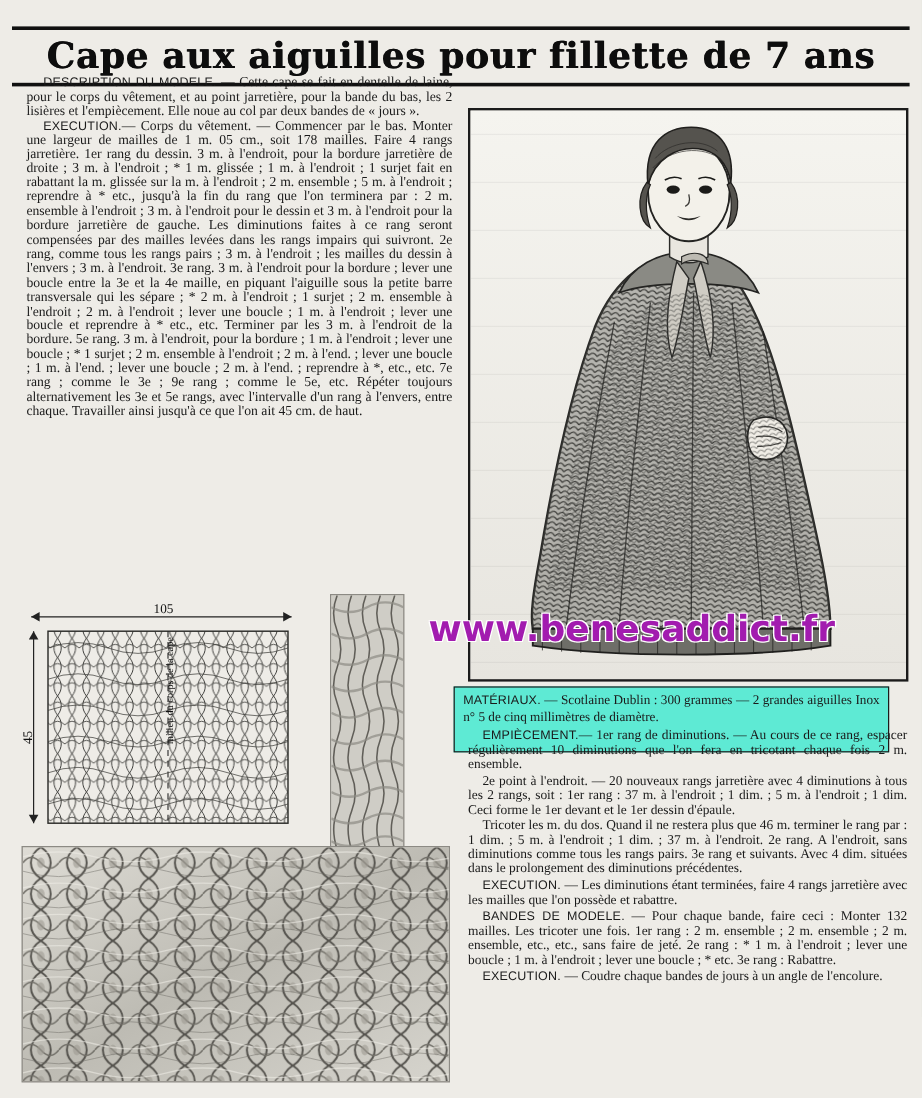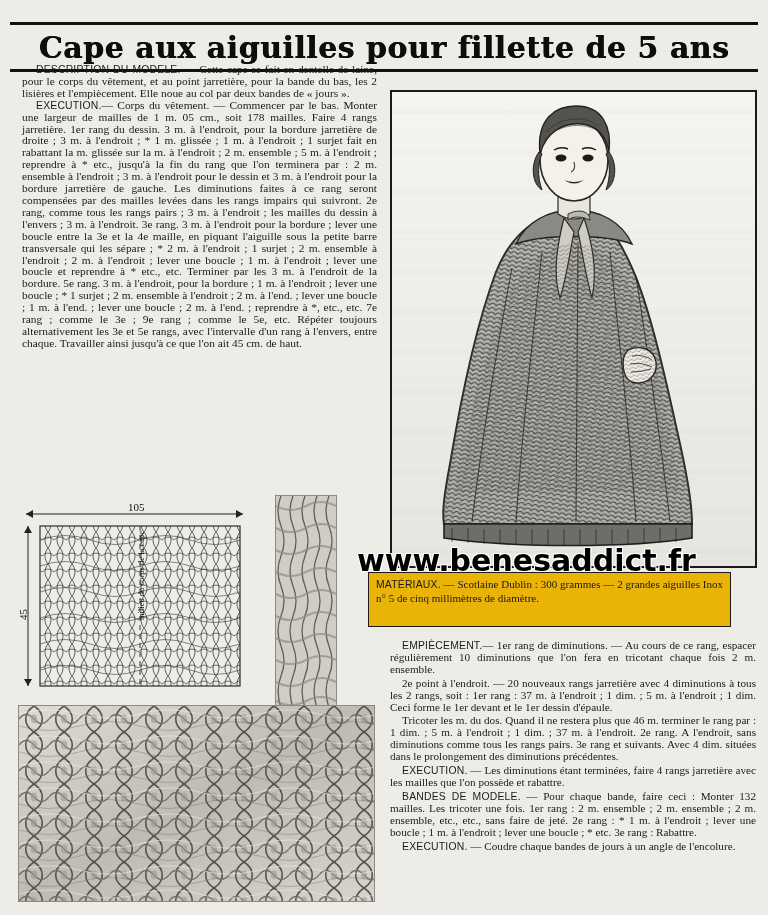--- a/index.html
+++ b/index.html
@@ -47,40 +47,39 @@
     position:absolute;left:390px;top:90px;width:363px;height:474px;
     border:2px solid #1b1b1b;
     background:#f2f1ec;
     overflow:hidden;
   }
   .illus-inner{position:absolute;inset:0;}
   .watermark{
     position:absolute;left:357px;top:507px;width:404px;height:42px;
     font-family:"DejaVu Sans", sans-serif;
     font-weight:bold;font-size:30px;
-    color:#000000;
+    color:#a21caf;
     letter-spacing:0px;
     text-shadow:1px 1px 0 #ffffff, -1px -1px 0 #ffffff, 1px -1px 0 #fff, -1px 1px 0 #fff;
     white-space:nowrap;
     z-index:20;
-    margin-top:36px;
   }
   
   .materiaux{
-    position:absolute;left:368px;top:572px;width:363px;height:55px;
+    position:absolute;left:378px;top:572px;width:363px;height:55px;
     border:1.5px solid #1b1b1b;
     padding:5px 7px;
     box-sizing:border-box;
     font-size:11px;line-height:12.5px;
     text-align:justify;
-    background:#eab308;
+    background:#5eead4;
   }
   
   .col-right{
-    position:absolute;left:390px;top:640px;width:366px;
+    position:absolute;left:390px;top:608px;width:366px;
     font-size:11.2px;line-height:11.9px;
     text-align:justify;
   }
   .col-right p{margin:0 0 2px 0;text-indent:12px;}
   
   .schema{
     position:absolute;left:18px;top:500px;width:250px;height:195px;
   }
   .swatch-strip{
     position:absolute;left:275px;top:495px;width:60px;height:215px;
@@ -94,21 +93,21 @@
     overflow:hidden;
     background:#cbc9c2;
   }
 </style>
 </head>
 <body>
 
 <div class="page">
 
   <div class="title-bar">
-    <div class="title">Cape aux aiguilles pour fillette de 5 ans</div>
+    <div class="title">Cape aux aiguilles pour fillette de 7 ans</div>
   </div>
 
   <div class="col-left">
     <p>
       <span class="kw">DESCRIPTION DU MODELE.</span><span> — Cette cape se fait en dentelle de laine, pour le corps du vêtement, et au point jarretière, pour la bande du bas, les 2 lisières et l'empiècement. Elle noue au col par deux bandes de « jours ».</span>
     </p>
     <p>
       <span class="kw">EXECUTION.</span><span class="ital">— Corps du vêtement.</span><span> — Commencer par le bas. Monter une largeur de mailles de 1 m. 05 cm., soit 178 mailles. Faire 4 rangs jarretière. 1er rang du dessin. 3 m. à l'endroit, pour la bordure jarretière de droite ; 3 m. à l'endroit ; * 1 m. glissée ; 1 m. à l'endroit ; 1 surjet fait en rabattant la m. glissée sur la m. à l'endroit ; 2 m. ensemble ; 5 m. à l'endroit ; reprendre à * etc., jusqu'à la fin du rang que l'on terminera par : 2 m. ensemble à l'endroit ; 3 m. à l'endroit pour le dessin et 3 m. à l'endroit pour la bordure jarretière de gauche. Les diminutions faites à ce rang seront compensées par des mailles levées dans les rangs impairs qui suivront. 2e rang, comme tous les rangs pairs ; 3 m. à l'endroit ; les mailles du dessin à l'envers ; 3 m. à l'endroit. 3e rang. 3 m. à l'endroit pour la bordure ; lever une boucle entre la 3e et la 4e maille, en piquant l'aiguille sous la petite barre transversale qui les sépare ; * 2 m. à l'endroit ; 1 surjet ; 2 m. ensemble à l'endroit ; 2 m. à l'endroit ; lever une boucle ; 1 m. à l'endroit ; lever une boucle et reprendre à * etc., etc. Terminer par les 3 m. à l'endroit de la bordure. 5e rang. 3 m. à l'endroit, pour la bordure ; 1 m. à l'endroit ; lever une boucle ; * 1 surjet ; 2 m. ensemble à l'endroit ; 2 m. à l'end. ; lever une boucle ; 1 m. à l'end. ; lever une boucle ; 2 m. à l'end. ; reprendre à *, etc., etc. 7e rang ; comme le 3e ; 9e rang ; comme le 5e, etc. Répéter toujours alternativement les 3e et 5e rangs, avec l'intervalle d'un rang à l'envers, entre chaque. Travailler ainsi jusqu'à ce que l'on ait 45 cm. de haut.</span>
     </p>
   </div>

